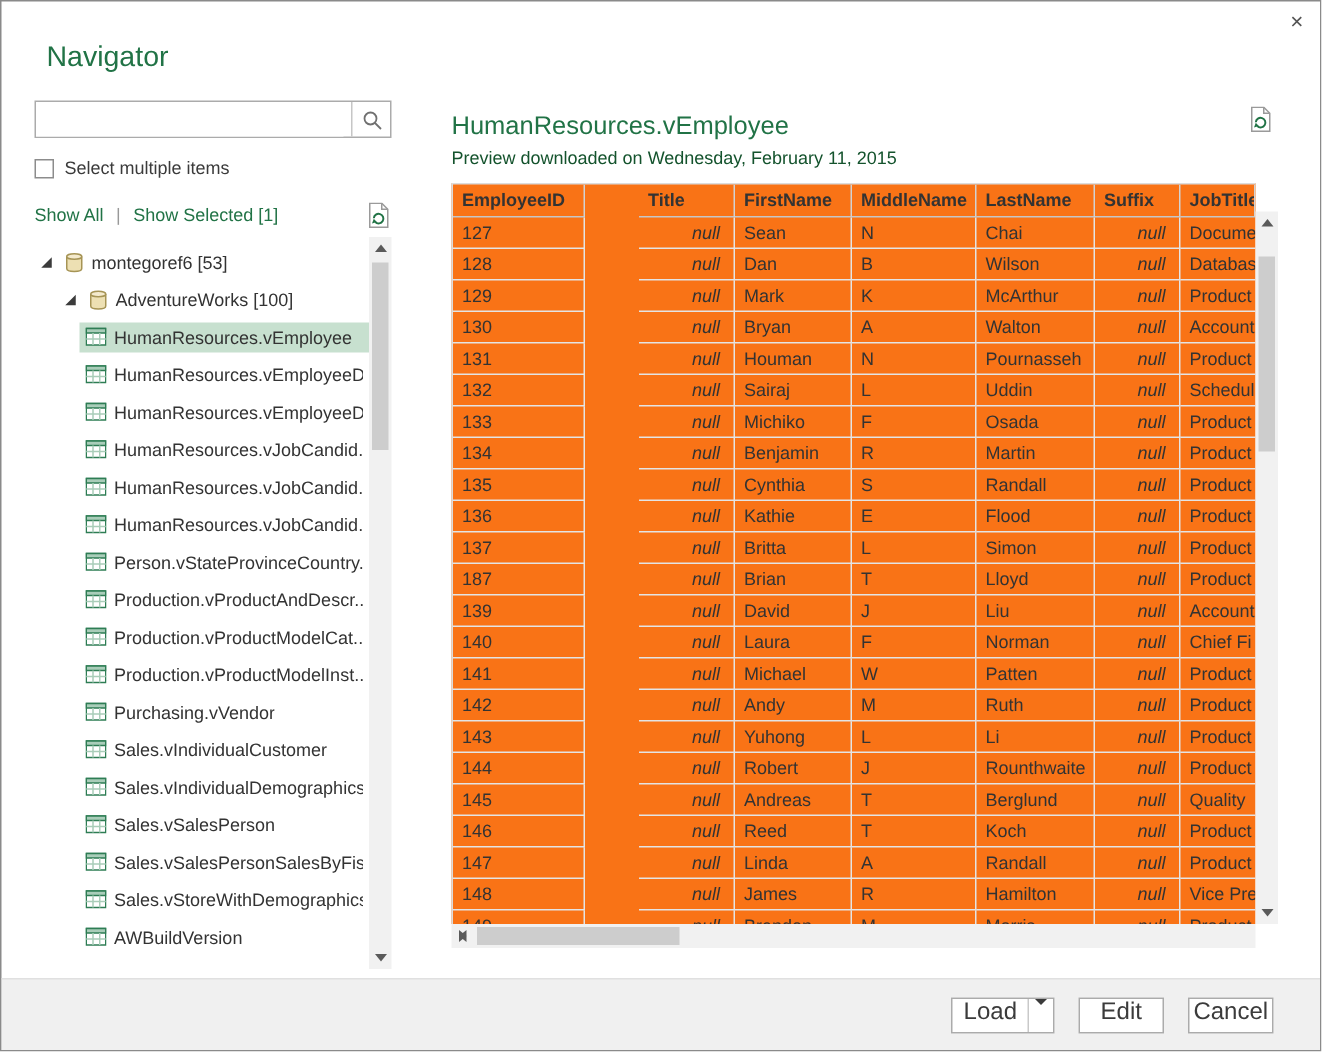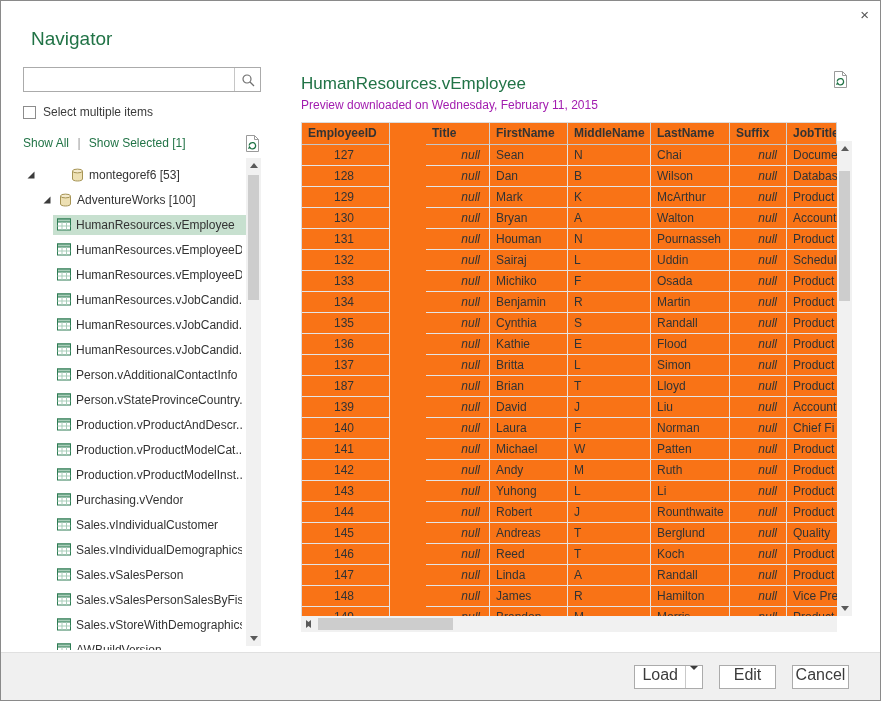--- a/index.html
+++ b/index.html
@@ -17,43 +17,43 @@
   .search-ico { position:absolute; right:0; top:0; width:26px; height:23px; border-left:1px solid #c6c6c6; display:flex; align-items:center; justify-content:center; cursor:pointer; }
   .multi { margin-top:12px; height:16px; display:flex; align-items:center; gap:7px; font-size:12px; color:#3b3b3b; }
   .cb { width:13px; height:13px; border:1px solid #8c8c8c; background:#fff; display:inline-block; cursor:pointer; }
   .links { margin-top:16px; height:16px; position:relative; font-size:12px; }
   .link { color:#217346; cursor:pointer; text-decoration:none; }
   .sep { color:#999; margin:0 5px; }
   .refresh { position:absolute; right:1px; top:-1px; cursor:pointer; }
 
   .tree { margin-top:10px; width:223px; height:488px; overflow:hidden; position:relative; }
   .tree-row { height:25px; display:flex; align-items:center; font-size:12px; color:#333; cursor:pointer; }
-  .tree-row.lv0 { padding-left:4px;gap:28px; }
+  .tree-row.lv0 { padding-left:4px; }
   .tree-row.lv1 { padding-left:20px; }
   .tree-row.lv2 { padding-left:30px; }
   .t-arrow { width:12px; display:flex; align-items:center; flex:0 0 auto; }
   .t-inner { flex:1; display:flex; align-items:center; gap:5px; padding:3px 4px; overflow:hidden; }
   .t-inner.sel { background:#c7e0cf; }
   .t-icon { display:flex; align-items:center; flex:0 0 auto; }
   .t-label { white-space:nowrap; overflow:hidden; }
 
   .tree-scroll { right:0; top:91px; width:15px; height:488px; }
 
   
   .pv-title { position:absolute; left:300px; top:73px; font-size:17px; font-weight:400; color:#217346; }
   .pv-refresh { position:absolute; left:832px; top:70px; cursor:pointer; }
-  .pv-sub { position:absolute; left:300px; top:97px; font-size:12px; color:#a21caf; }
+  .pv-sub { position:absolute; left:300px; top:97px; font-size:12px; color:#14532d; }
 
   .grid { position:absolute; left:300px; top:121px; width:536px; height:494px; overflow:hidden; background:#f97316; border-top:1px solid #dcdcdc; border-left:1px solid #dcdcdc; }
   .tr { display:flex; width:535px; }
   .tc { height:21px; line-height:20px; padding:0 6px; font-size:12px; color:#333; white-space:nowrap; overflow:hidden; border-right:1px solid #e4e4e4; border-bottom:1px solid #e4e4e4; flex:0 0 auto; }
   .thead .tc { font-weight:bold; height:22px; line-height:21px; border-right:1px solid #d2d2d2; border-bottom:1px solid #c6c6c6; }
   .c0 { width:88px; } .c1 { width:64px;margin-left:36px; } .c2 { width:78px; } .c3 { width:83px; }
   .c4 { width:79px; } .c5 { width:57px; } .c6 { flex:1 1 auto; border-right:none; }
-  .num { text-align:center; padding-right:9px; }
+  .num { text-align:left; padding-right:9px; }
   .nul { text-align:right; font-style:italic; padding-right:9px; }
 
   
   .sb { position:absolute; background:#f1f1f1; }
   .sb-btn { position:absolute; left:0; right:0; height:15px; display:flex; align-items:center; justify-content:center; cursor:pointer; }
   .sb.h .sb-btn { top:0; bottom:0; height:auto; width:15px; }
   .sb-thumb { position:absolute; left:2px; right:2px; background:#cdcdcd; cursor:pointer; }
   .sb.h .sb-thumb { top:2px; bottom:2px; left:auto; right:auto; }
   .tri { display:block; width:0; height:0; }
   .tri.up    { border-left:4px solid transparent; border-right:4px solid transparent; border-bottom:5px solid #5a5a5a; }
@@ -232,34 +232,20 @@
           <span class="t-inner">
             <span class="t-icon">
               <svg width="14" height="13" viewBox="0 0 14 13">
                 <rect x="0.5" y="1" width="13" height="11" fill="#fff" stroke="#2e7d54"></rect>
                 <rect x="0.5" y="1" width="13" height="3" fill="#a9cdb9" stroke="#2e7d54"></rect>
                 <line x1="5" y1="4" x2="5" y2="12" stroke="#a9cdb9"></line>
                 <line x1="9.5" y1="4" x2="9.5" y2="12" stroke="#a9cdb9"></line>
                 <line x1="0.5" y1="8" x2="13.5" y2="8" stroke="#a9cdb9"></line>
               </svg>
             </span>
-            <span class="t-label">Person.vAdditionalContactInfo</span>
-          </span>
-        </div>
-        <div class="tree-row lv2">
-          <span class="t-inner">
-            <span class="t-icon">
-              <svg width="14" height="13" viewBox="0 0 14 13">
-                <rect x="0.5" y="1" width="13" height="11" fill="#fff" stroke="#2e7d54"></rect>
-                <rect x="0.5" y="1" width="13" height="3" fill="#a9cdb9" stroke="#2e7d54"></rect>
-                <line x1="5" y1="4" x2="5" y2="12" stroke="#a9cdb9"></line>
-                <line x1="9.5" y1="4" x2="9.5" y2="12" stroke="#a9cdb9"></line>
-                <line x1="0.5" y1="8" x2="13.5" y2="8" stroke="#a9cdb9"></line>
-              </svg>
-            </span>
             <span class="t-label">Person.vStateProvinceCountry...</span>
           </span>
         </div>
         <div class="tree-row lv2">
           <span class="t-inner">
             <span class="t-icon">
               <svg width="14" height="13" viewBox="0 0 14 13">
                 <rect x="0.5" y="1" width="13" height="11" fill="#fff" stroke="#2e7d54"></rect>
                 <rect x="0.5" y="1" width="13" height="3" fill="#a9cdb9" stroke="#2e7d54"></rect>
                 <line x1="5" y1="4" x2="5" y2="12" stroke="#a9cdb9"></line>

